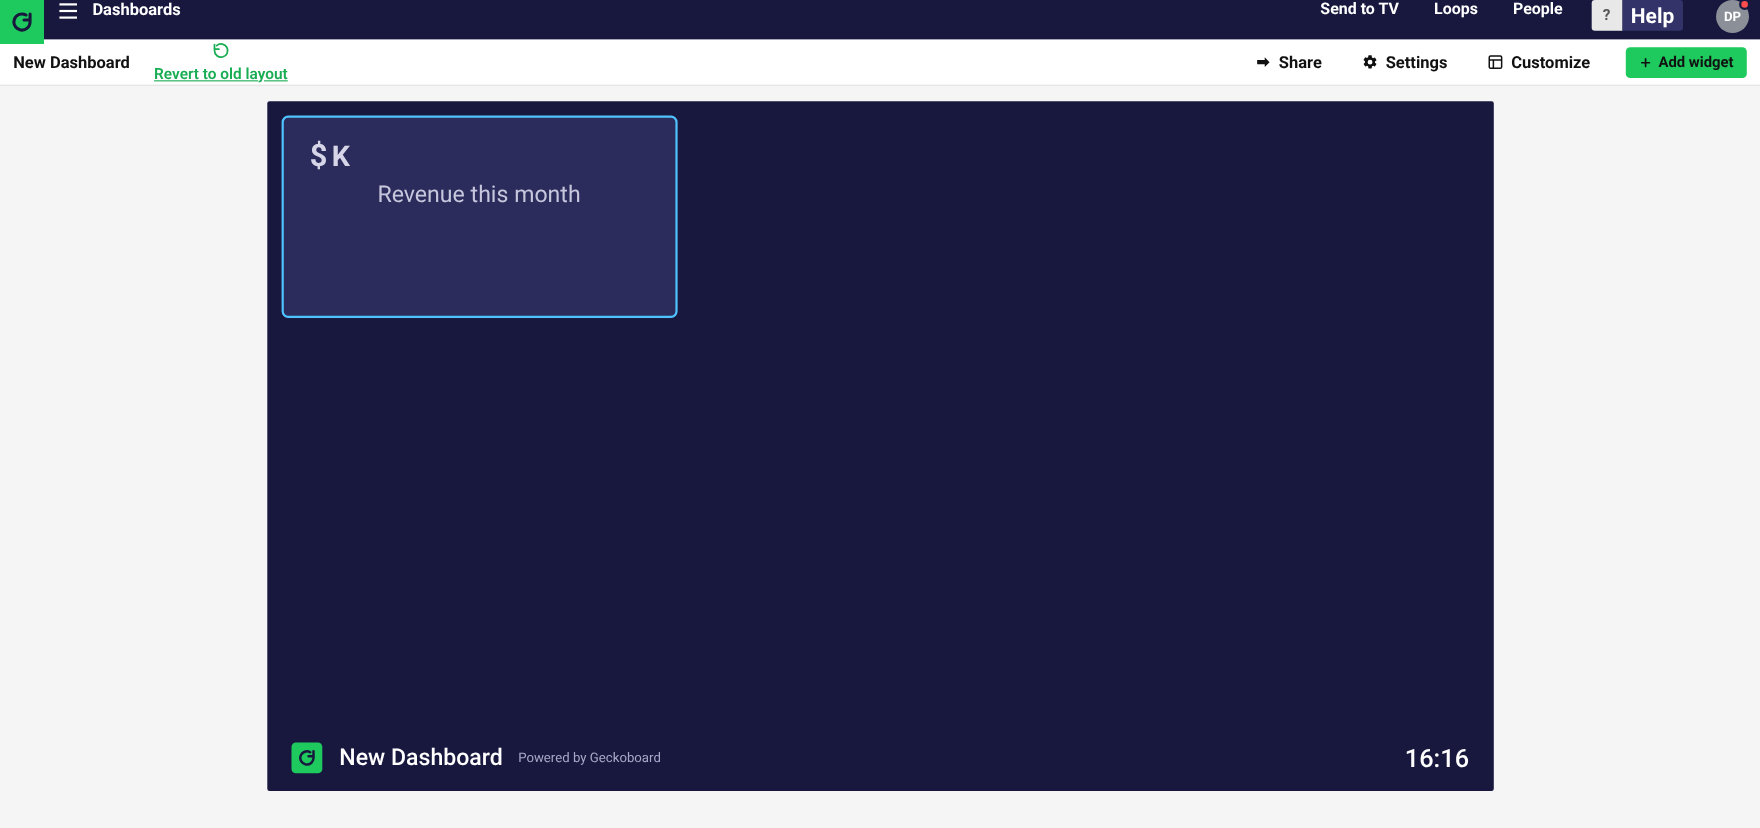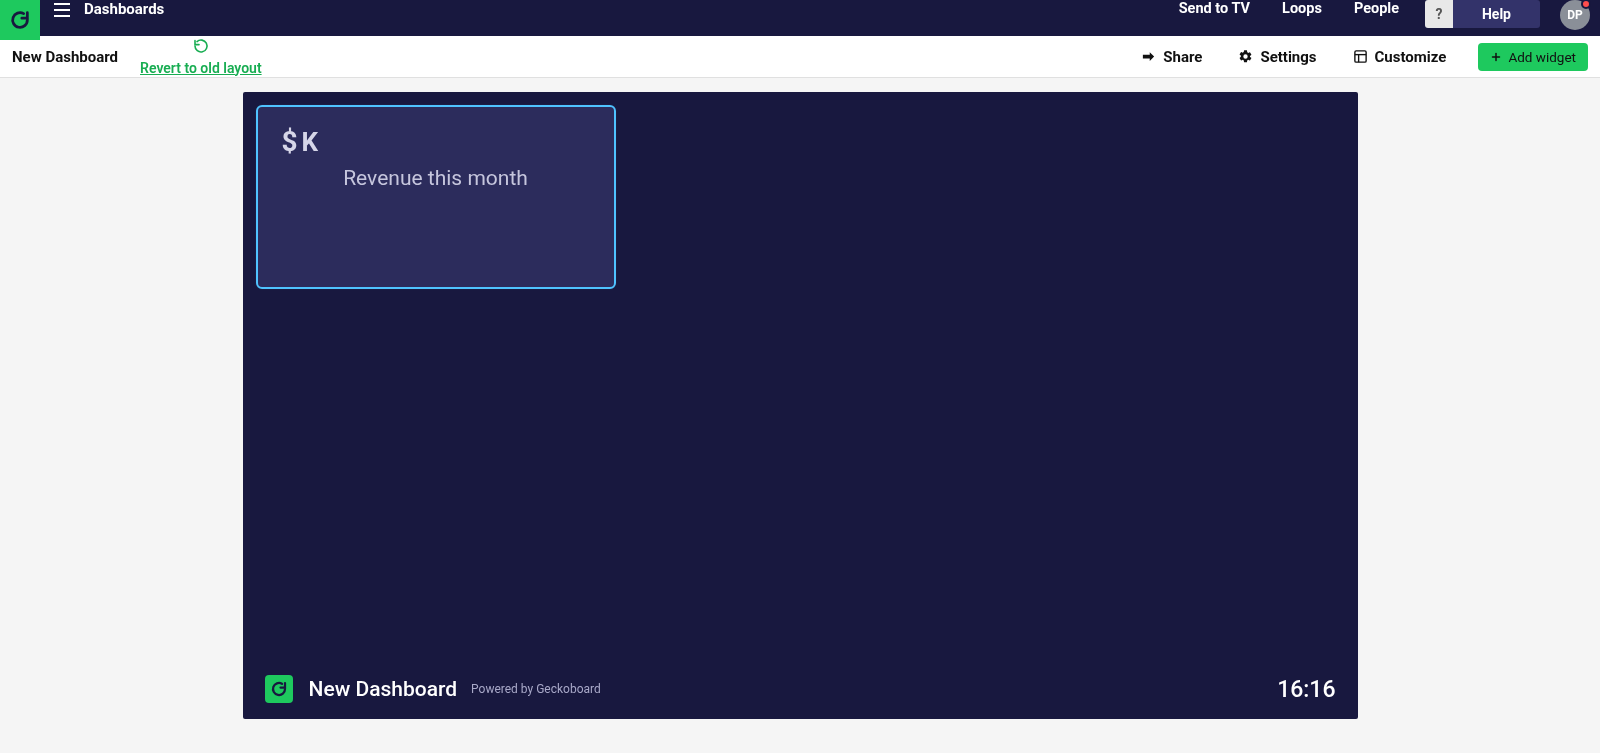--- a/index.html
+++ b/index.html
@@ -23,34 +23,34 @@
   .topnav{height:36px;background:var(--navy-900);display:flex;align-items:flex-start;color:var(--white);padding:0 10px 0 0;}
   .logo-tile{width:40px;height:40px;background:var(--green);display:flex;align-items:center;justify-content:center;margin-right:8px;}
   .logo-tile svg{width:22px;height:22px;}
   .hamburger{width:20px;height:20px;display:flex;flex-direction:column;justify-content:center;gap:4px;margin:0 10px 0 6px;cursor:pointer;}
   .hamburger span{height:2px;background:var(--white);width:16px;}
   .crumb{font-weight:700;font-size:15px;}
   .topnav .spacer{flex:1;}
   .topnav .nav-link{font-weight:700;font-size:14.5px;margin:0 16px;cursor:pointer;}
   .help-group{display:flex;align-items:center;margin-left:10px;}
   .help-q{width:28px;height:28px;background:#e8e8e8;color:#555;display:flex;align-items:center;justify-content:center;font-weight:700;border-radius:3px 0 0 3px;font-size:14px;}
-  .help-btn{height:28px;background:var(--navy-600);color:var(--white);padding:0 29px;display:flex;align-items:center;justify-content:center;font-weight:700;border-radius:0 3px 3px 0;font-size:14px;}
-  .avatar{width:30px;height:30px;border-radius:50%;background:#8a8f98;color:var(--white);font-weight:700;font-size:12px;display:flex;align-items:center;justify-content:center;margin-left:20px;position:relative;}
+  .help-btn{height:28px;background:var(--navy-600);color:var(--white);padding:0 8px;display:flex;align-items:center;justify-content:center;font-weight:700;border-radius:0 3px 3px 0;font-size:19px;}
+  .avatar{width:30px;height:30px;border-radius:50%;background:#8a8f98;color:var(--white);font-weight:700;font-size:12px;display:flex;align-items:center;justify-content:center;margin-left:30px;position:relative;}
   .avatar .dot{position:absolute;top:-1px;right:-1px;width:10px;height:10px;border-radius:50%;background:#ff4d4d;border:2px solid var(--navy-900);}
 
   
   .toolbar{height:42px;background:var(--white);border-bottom:1px solid var(--gray-200);display:flex;align-items:center;padding:0 12px;}
   .dash-title{font-weight:700;font-size:15px;color:var(--text-dark);margin-right:22px;}
   .revert{display:flex;align-items:center;gap:6px;color:var(--green-dark);font-weight:600;font-size:14px;cursor:pointer;flex-direction:column;}
   .revert span{text-decoration:underline;}
   .revert-icon{width:16px;height:16px;}
   .toolbar .spacer{flex:1;}
   .tool-item{display:flex;align-items:center;gap:7px;font-weight:700;font-size:15px;color:var(--text-dark);margin:0 18px;cursor:pointer;text-align:center;}
   .tool-item svg{width:15px;height:15px;}
-  .add-widget{height:28px;background:var(--green);color:var(--text-dark);border-radius:4px;padding:0 12px;display:flex;align-items:center;gap:6px;font-weight:400;font-size:13.5px;margin-left:14px;cursor:pointer;}
+  .add-widget{height:28px;background:var(--green);color:var(--text-dark);border-radius:4px;padding:0 12px;display:flex;align-items:center;gap:6px;font-weight:700;font-size:13.5px;margin-left:14px;cursor:pointer;}
   .add-widget svg{width:12px;height:12px;}
 
   
   .stage{padding:14px 0 0 0;display:flex;justify-content:center;}
   .canvas{width:1115px;height:627px;background:var(--navy-900);position:relative;border-radius:2px;}
 
   
   .widget{position:absolute;left:13px;top:13px;width:360px;height:184px;background:var(--navy-700);border:2px solid #4fc3ff;border-radius:6px;padding:18px 24px 12px 24px;color:var(--white);display:flex;flex-direction:column;box-shadow:0 0 0 1px rgba(255,255,255,0.02);}
   .value-row{display:flex;align-items:baseline;gap:2px;font-weight:700;color:#d6d6e8;}
   .value-row .currency{font-size:28px;}

